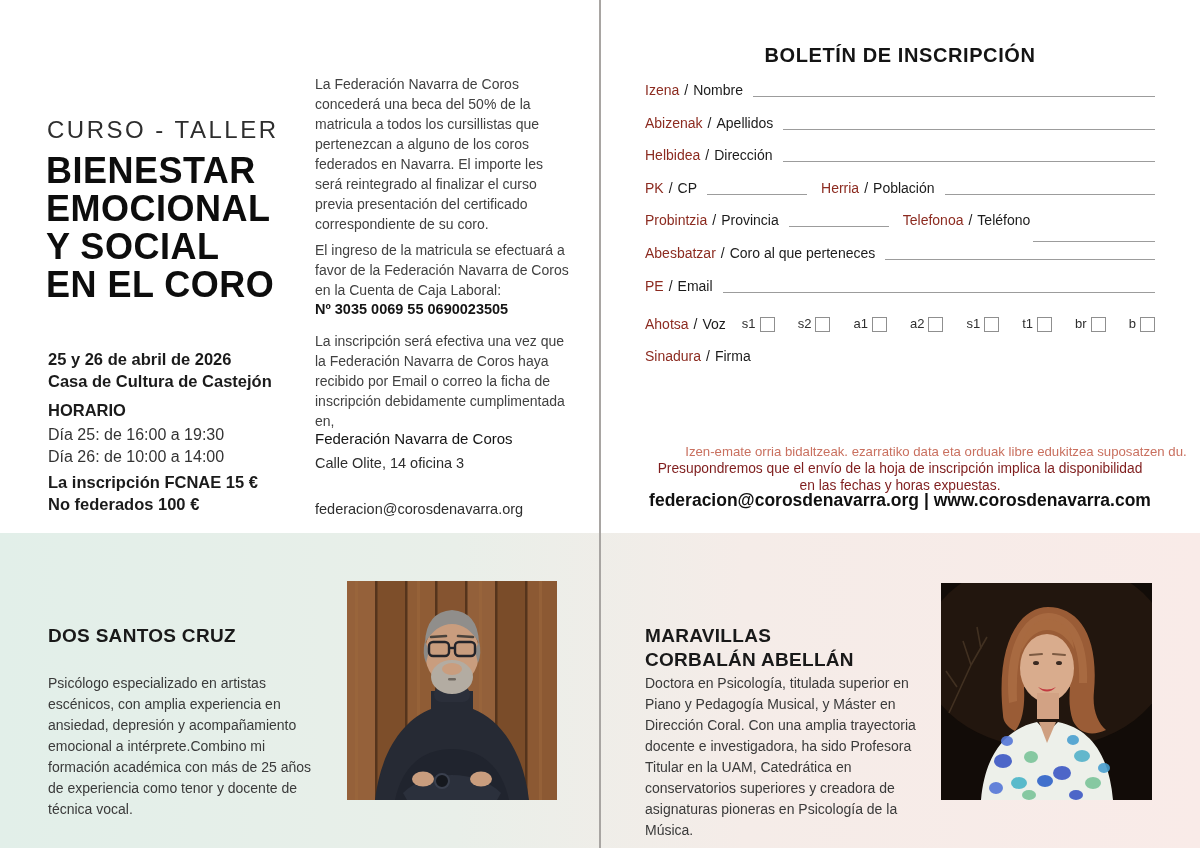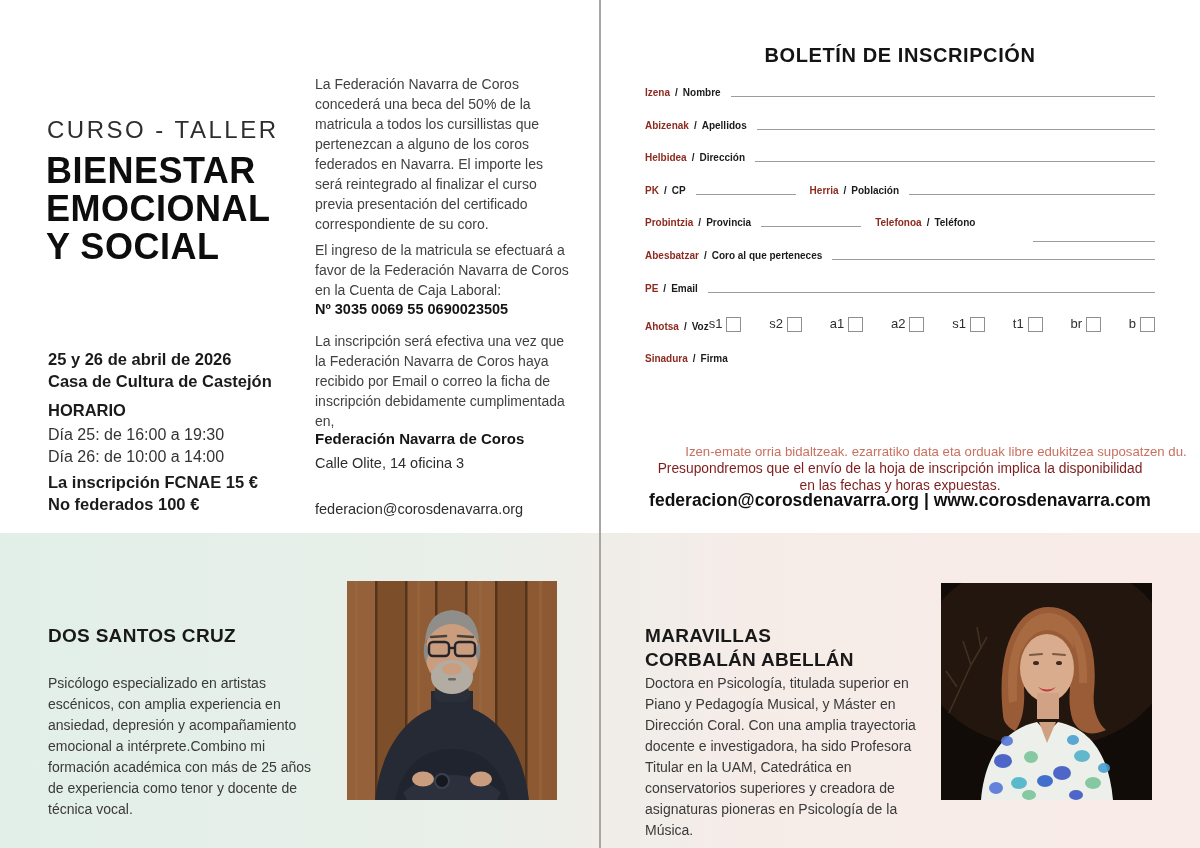--- a/index.html
+++ b/index.html
@@ -23,39 +23,39 @@
   .horario-days { position:absolute; left:48px; top:424px; font-size:16px; line-height:21.5px; color:#333; }
   .price-block { position:absolute; left:48px; top:472px; font-size:16.5px; font-weight:700; line-height:21.5px; color:#1b1b1b; }
 
   
   .mid { position:absolute; left:315px; top:0; width:256px; font-size:14px; line-height:20px; color:#414141; }
   .m-abs { position:absolute; left:0; width:256px; }
   .m-para1 { top:74px; }
   .m-para2 { top:240px; }
   .m-account { top:299px; font-weight:700; font-size:14.5px; color:#141414; }
   .m-para3 { top:331px; }
-  .m-org { top:429px; font-weight:700; font-size:15px; color:#141414; }
+  .m-org { top:429px; font-weight:400; font-size:15px; color:#141414; }
   .m-addr { top:452px; font-size:14.5px; line-height:23px; color:#2e2e2e; }
   .m-email { top:499px; font-size:14.5px; color:#2e2e2e; }
 
   
   .form { position:absolute; left:645px; top:0; width:510px; }
   .form-title { position:absolute; top:44px; left:0; width:510px; text-align:center; font-size:20px; font-weight:700; letter-spacing:0.6px; color:#141414; }
   .frow { position:absolute; left:0; width:510px; height:20px; display:flex; align-items:flex-end; }
-  .flabel { white-space:nowrap; font-size:10px; font-weight:700; }
+  .flabel { white-space:nowrap; font-size:14px; font-weight:400; }
   .flabel .eu { color:var(--maroon,#8c2b20); }
   .flabel .sep { color:#1b1b1b; margin:0 5px; }
   .flabel .es { color:#1b1b1b; }
   .fline { flex:1 1 auto; border-bottom:1.4px solid #9c9c9c; margin-left:10px; margin-bottom:1px; height:1px; }
   .fline.short { flex:0 0 100px; }
   .gap { margin-left:14px; }
   .phone-line { position:absolute; top:240px; right:0; width:122px; border-bottom:1.4px solid #9c9c9c; height:1px; }
   .r1{top:78px;} .r2{top:111px;} .r3{top:143px;text-align:center;} .r4{top:176px;} .r5{top:208px;}
   .r6{top:241px;} .r7{top:274px;} .r8{top:312px;} .r9{top:344px;}
-  .vopts { flex:1 1 auto; display:flex; justify-content:space-between; align-items:flex-end; }
+  .vopts { flex:1 1 auto; display:flex; justify-content:space-between; margin-left:16px; align-items:flex-end; }
   .vopt { display:flex; align-items:flex-end; gap:4px; }
   .vlabel { font-size:13px; color:#2e2e2e; padding-bottom:1px; }
   .vbox { width:15px; height:15px; border:1.4px solid #8f8f8f; background:#fff; box-sizing:border-box; }
   .note-eu { position:absolute; left:645px; top:444px; width:510px; text-align:center; font-size:13.2px; color:var(--salmon,#c9705f);margin-left:36px; }
   .note-es { position:absolute; left:645px; top:461px; width:510px; text-align:center; font-size:13.8px; line-height:16.5px; color:#7f1d1d; }
   .contact-line { position:absolute; left:645px; top:490px; width:510px; text-align:center; font-size:17.5px; font-weight:700; color:#101010; }
 
   
   .p-name { position:absolute; font-size:19px; font-weight:700; line-height:24px; letter-spacing:0.3px; color:#191919; }
   .p-bio { position:absolute; font-size:14px; line-height:21px; color:#3a3a3a; }
@@ -73,20 +73,21 @@
 <div class="page">
 
   <div class="bottom-band"></div>
   <div class="divider"></div>
 
   <div class="kicker">CURSO - TALLER</div>
   <div class="main-title">
     <div>BIENESTAR</div>
     <div>EMOCIONAL</div>
     <div>Y SOCIAL</div>
+    <div>EN EL CORO</div>
   </div>
   <div class="date-block">
     <div>25 y 26 de abril de 2026</div>
     <div>Casa de Cultura de Castejón</div>
   </div>
   <div class="horario-head">HORARIO</div>
   <div class="horario-days">
     <div>Día 25: de 16:00 a 19:30</div>
     <div>Día 26: de 10:00 a 14:00</div>
   </div>

